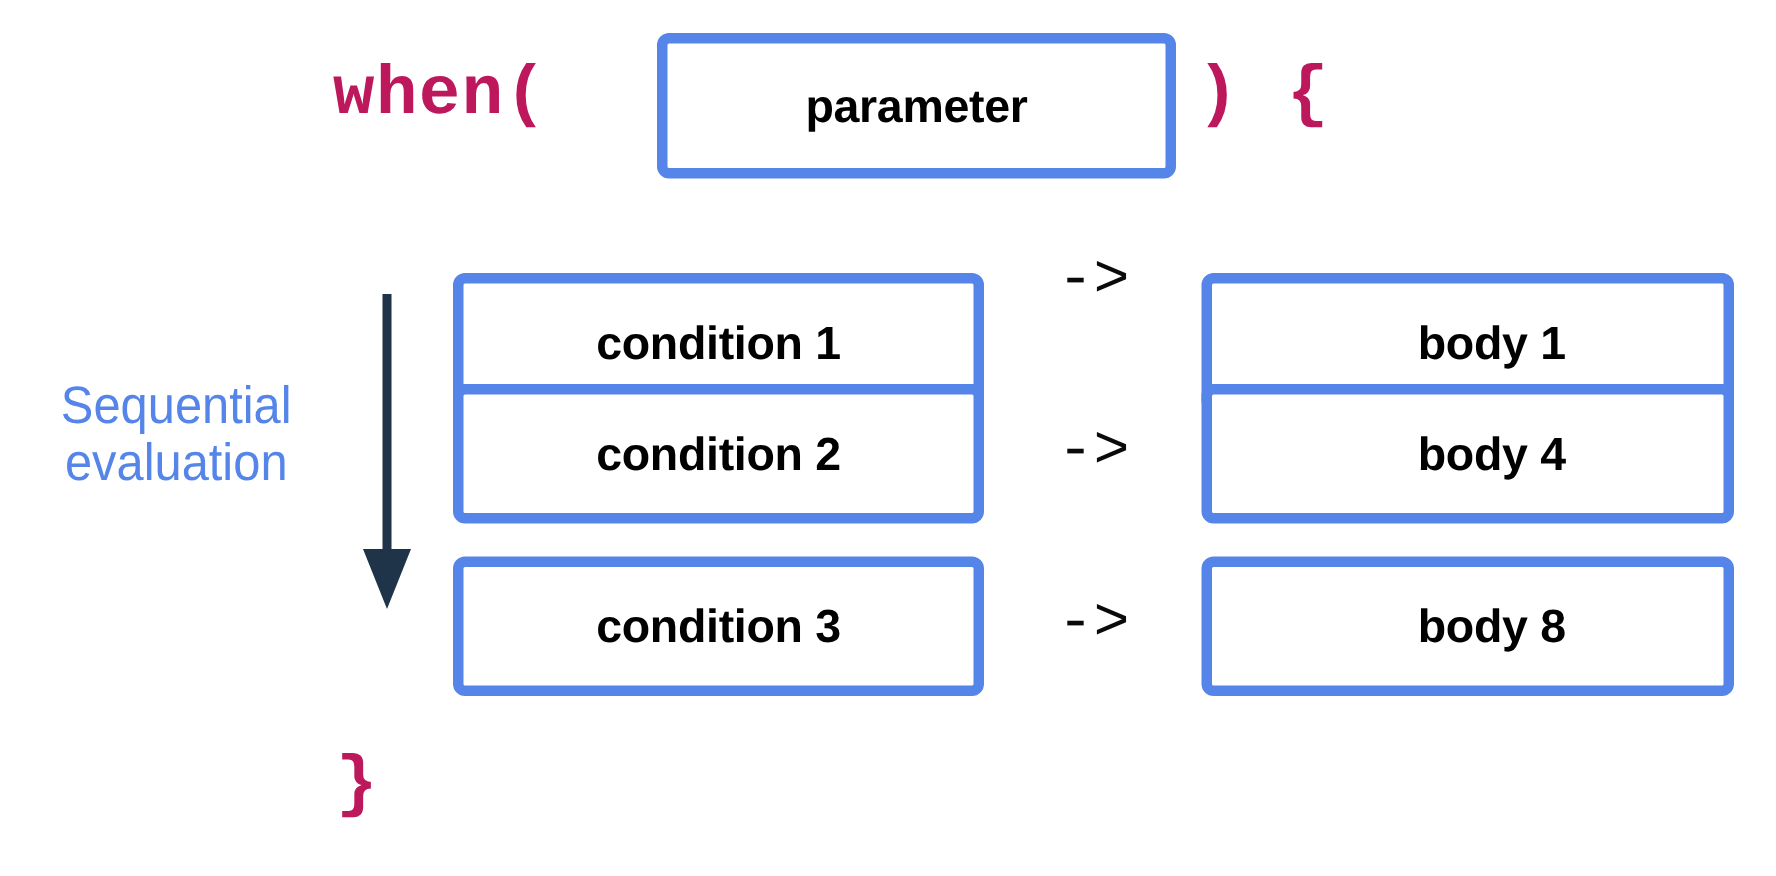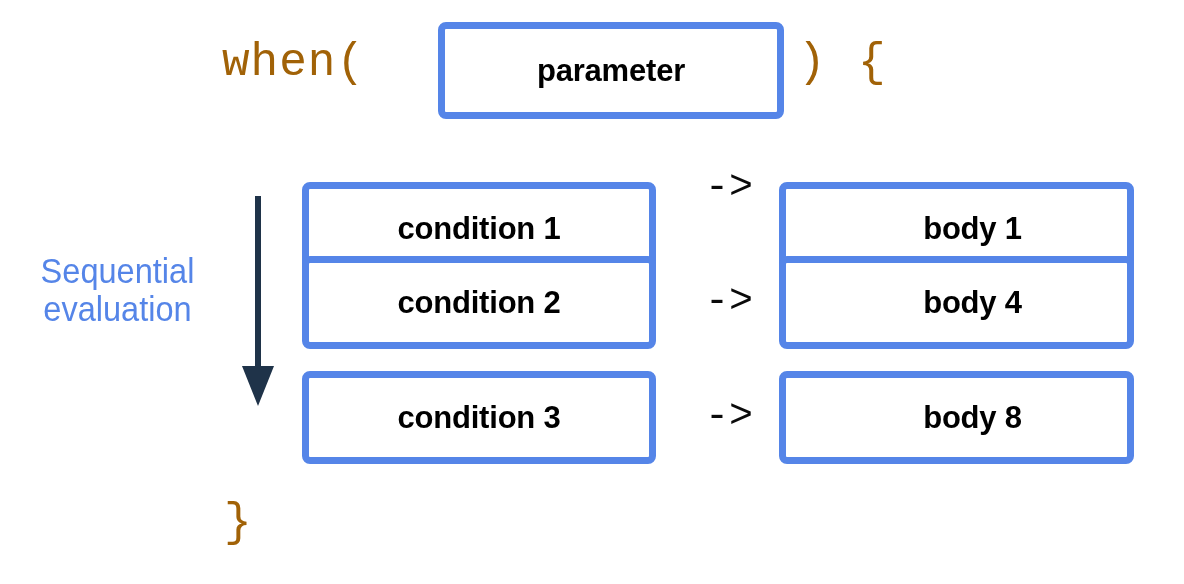--- a/index.html
+++ b/index.html
@@ -12,22 +12,22 @@
     height: 584px;
     position: relative;
     overflow: hidden;
     font-family: "Liberation Sans", sans-serif;
   }
 
   
   .code {
     position: absolute;
     font-family: "Liberation Mono", "DejaVu Sans Mono", monospace;
-    color: #a16207;
-    font-weight: 400;
+    color: #be185d;
+    font-weight: 700;
     line-height: 1;
     white-space: pre;
   }
   #kw-when      { left: 222px; top: 40px;  font-size: 46px; letter-spacing: 1px; }
   #paren-close  { left: 798px; top: 40px;  font-size: 46px; }
   #brace-open   { left: 858px; top: 40px;  font-size: 46px; }
   #brace-close  { left: 224px; top: 500px; font-size: 46px; }
 
   .arrow-token {
     position: absolute;
@@ -61,21 +61,21 @@
     left: 438px;  top: 22px;
     width: 346px; height: 97px;
   }
 
   .cond-box {
     left: 302px;
     width: 354px;
     height: 93px;
   }
   .body-box {
-    left: 779px;
+    left: 801px;
     width: 355px;
     height: 93px;
     padding-left: 32px;
   }
   .row-1 { top: 142px; margin-top: 40px; }
   .row-2 { top: 256px; }
   .row-3 { top: 371px; justify-content: center; }
 
   
   #seq-label {

